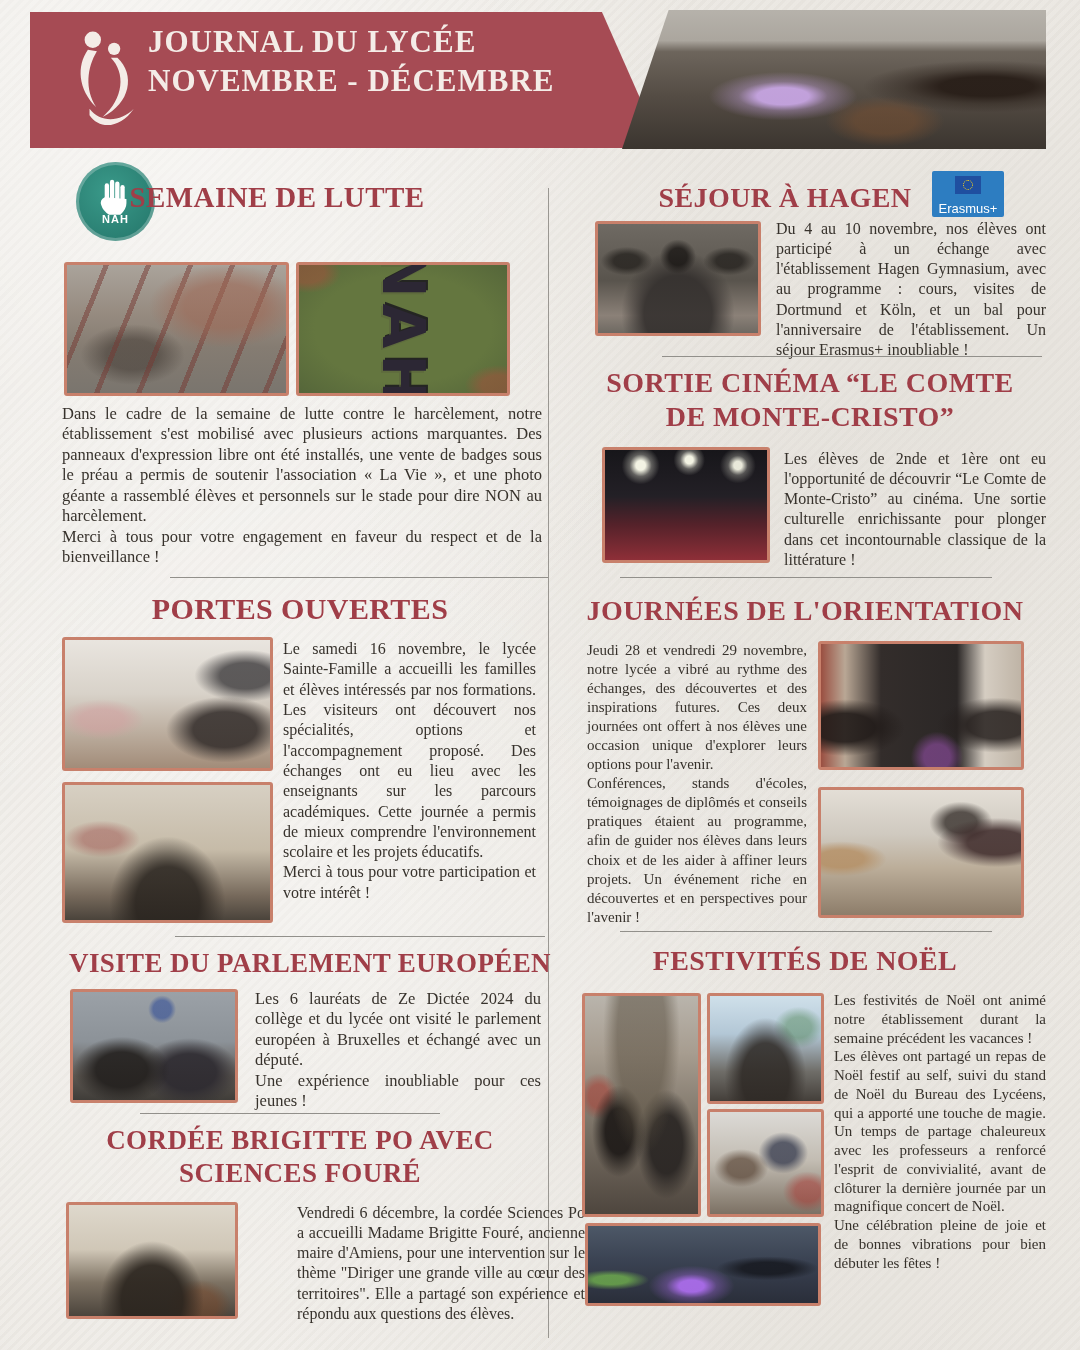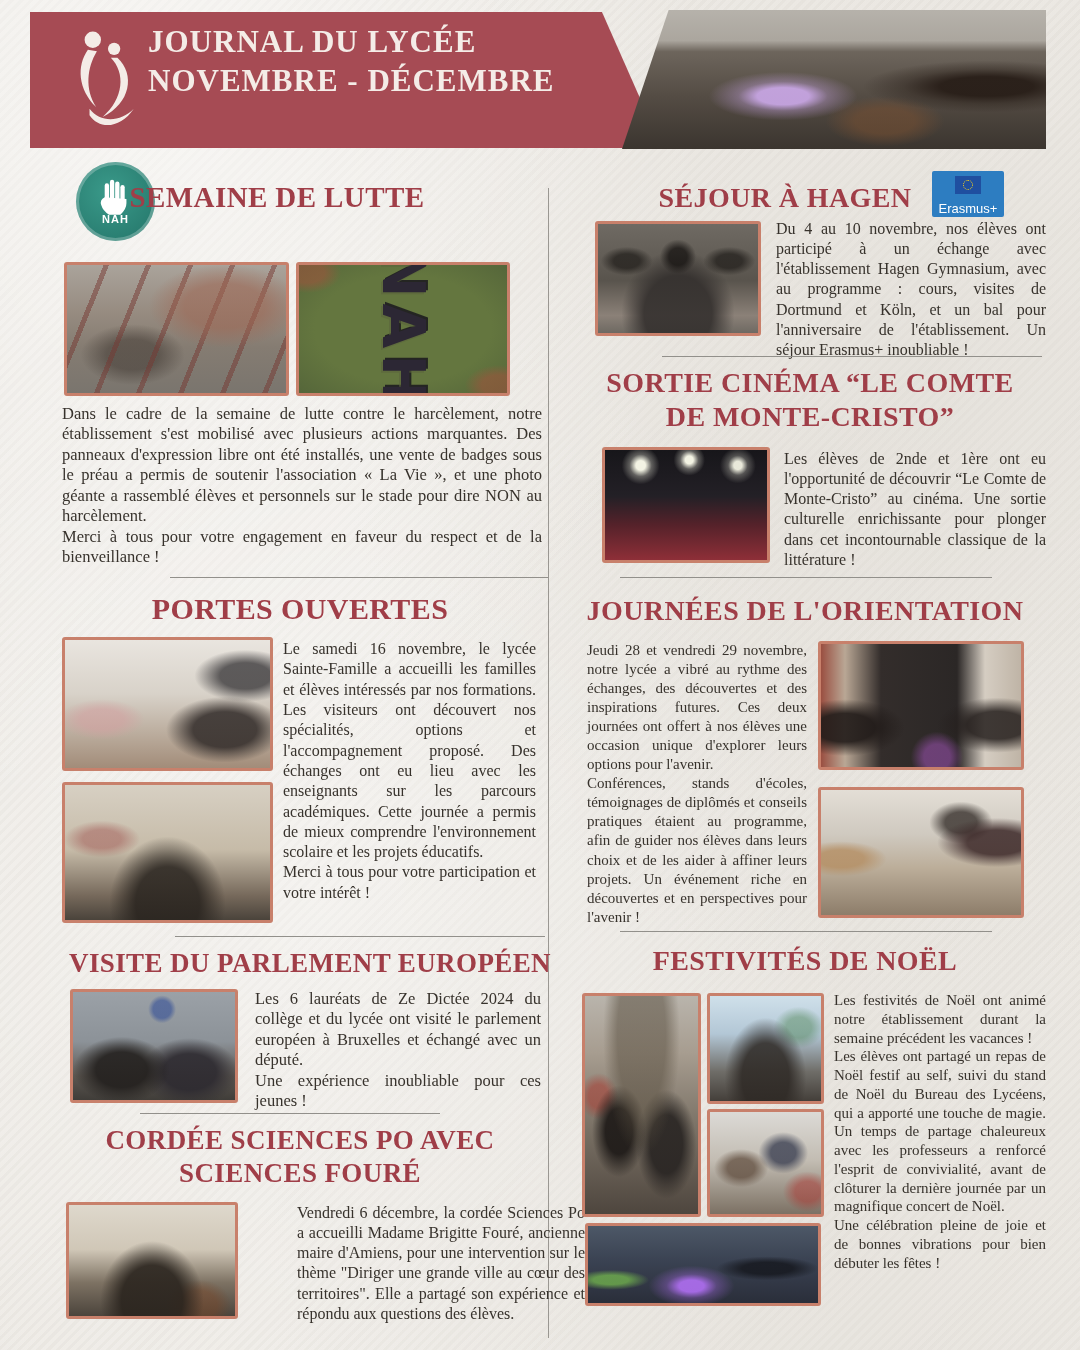--- a/index.html
+++ b/index.html
@@ -240,21 +240,21 @@
 
   <h2 class="abs" id="s3-title">VISITE DU PARLEMENT EUROPÉEN</h2>
   <div class="ph" id="s3-photo"></div>
   <div class="abs body-txt" id="s3-text">
     <p>Les 6 lauréats de Ze Dictée 2024 du collège et du lycée ont visité le parlement européen à Bruxelles et échangé avec un député.</p>
     <p>Une expérience inoubliable pour ces jeunes !</p>
   </div>
   <div class="hr" id="div-l3"></div>
 
   <div class="abs h2" id="s4-title">
-    <div>CORDÉE SCIENCES PO AVEC</div>
+    <div>CORDÉE BRIGITTE PO AVEC</div>
     <div>SCIENCES FOURÉ</div>
   </div>
   <div class="ph" id="s4-photo"></div>
   <div class="abs body-txt" id="s4-text">
     <p>Vendredi 6 décembre, la cordée Sciences Po a accueilli Madame Brigitte Fouré, ancienne maire d'Amiens, pour une intervention sur le thème "Diriger une grande ville au cœur des territoires". Elle a partagé son expérience et répondu aux questions des élèves.</p>
   </div>
 
   <h2 class="abs" id="s5-title">SÉJOUR À HAGEN</h2>
   <div id="erasmus-logo">
     <span class="eu-flag">

